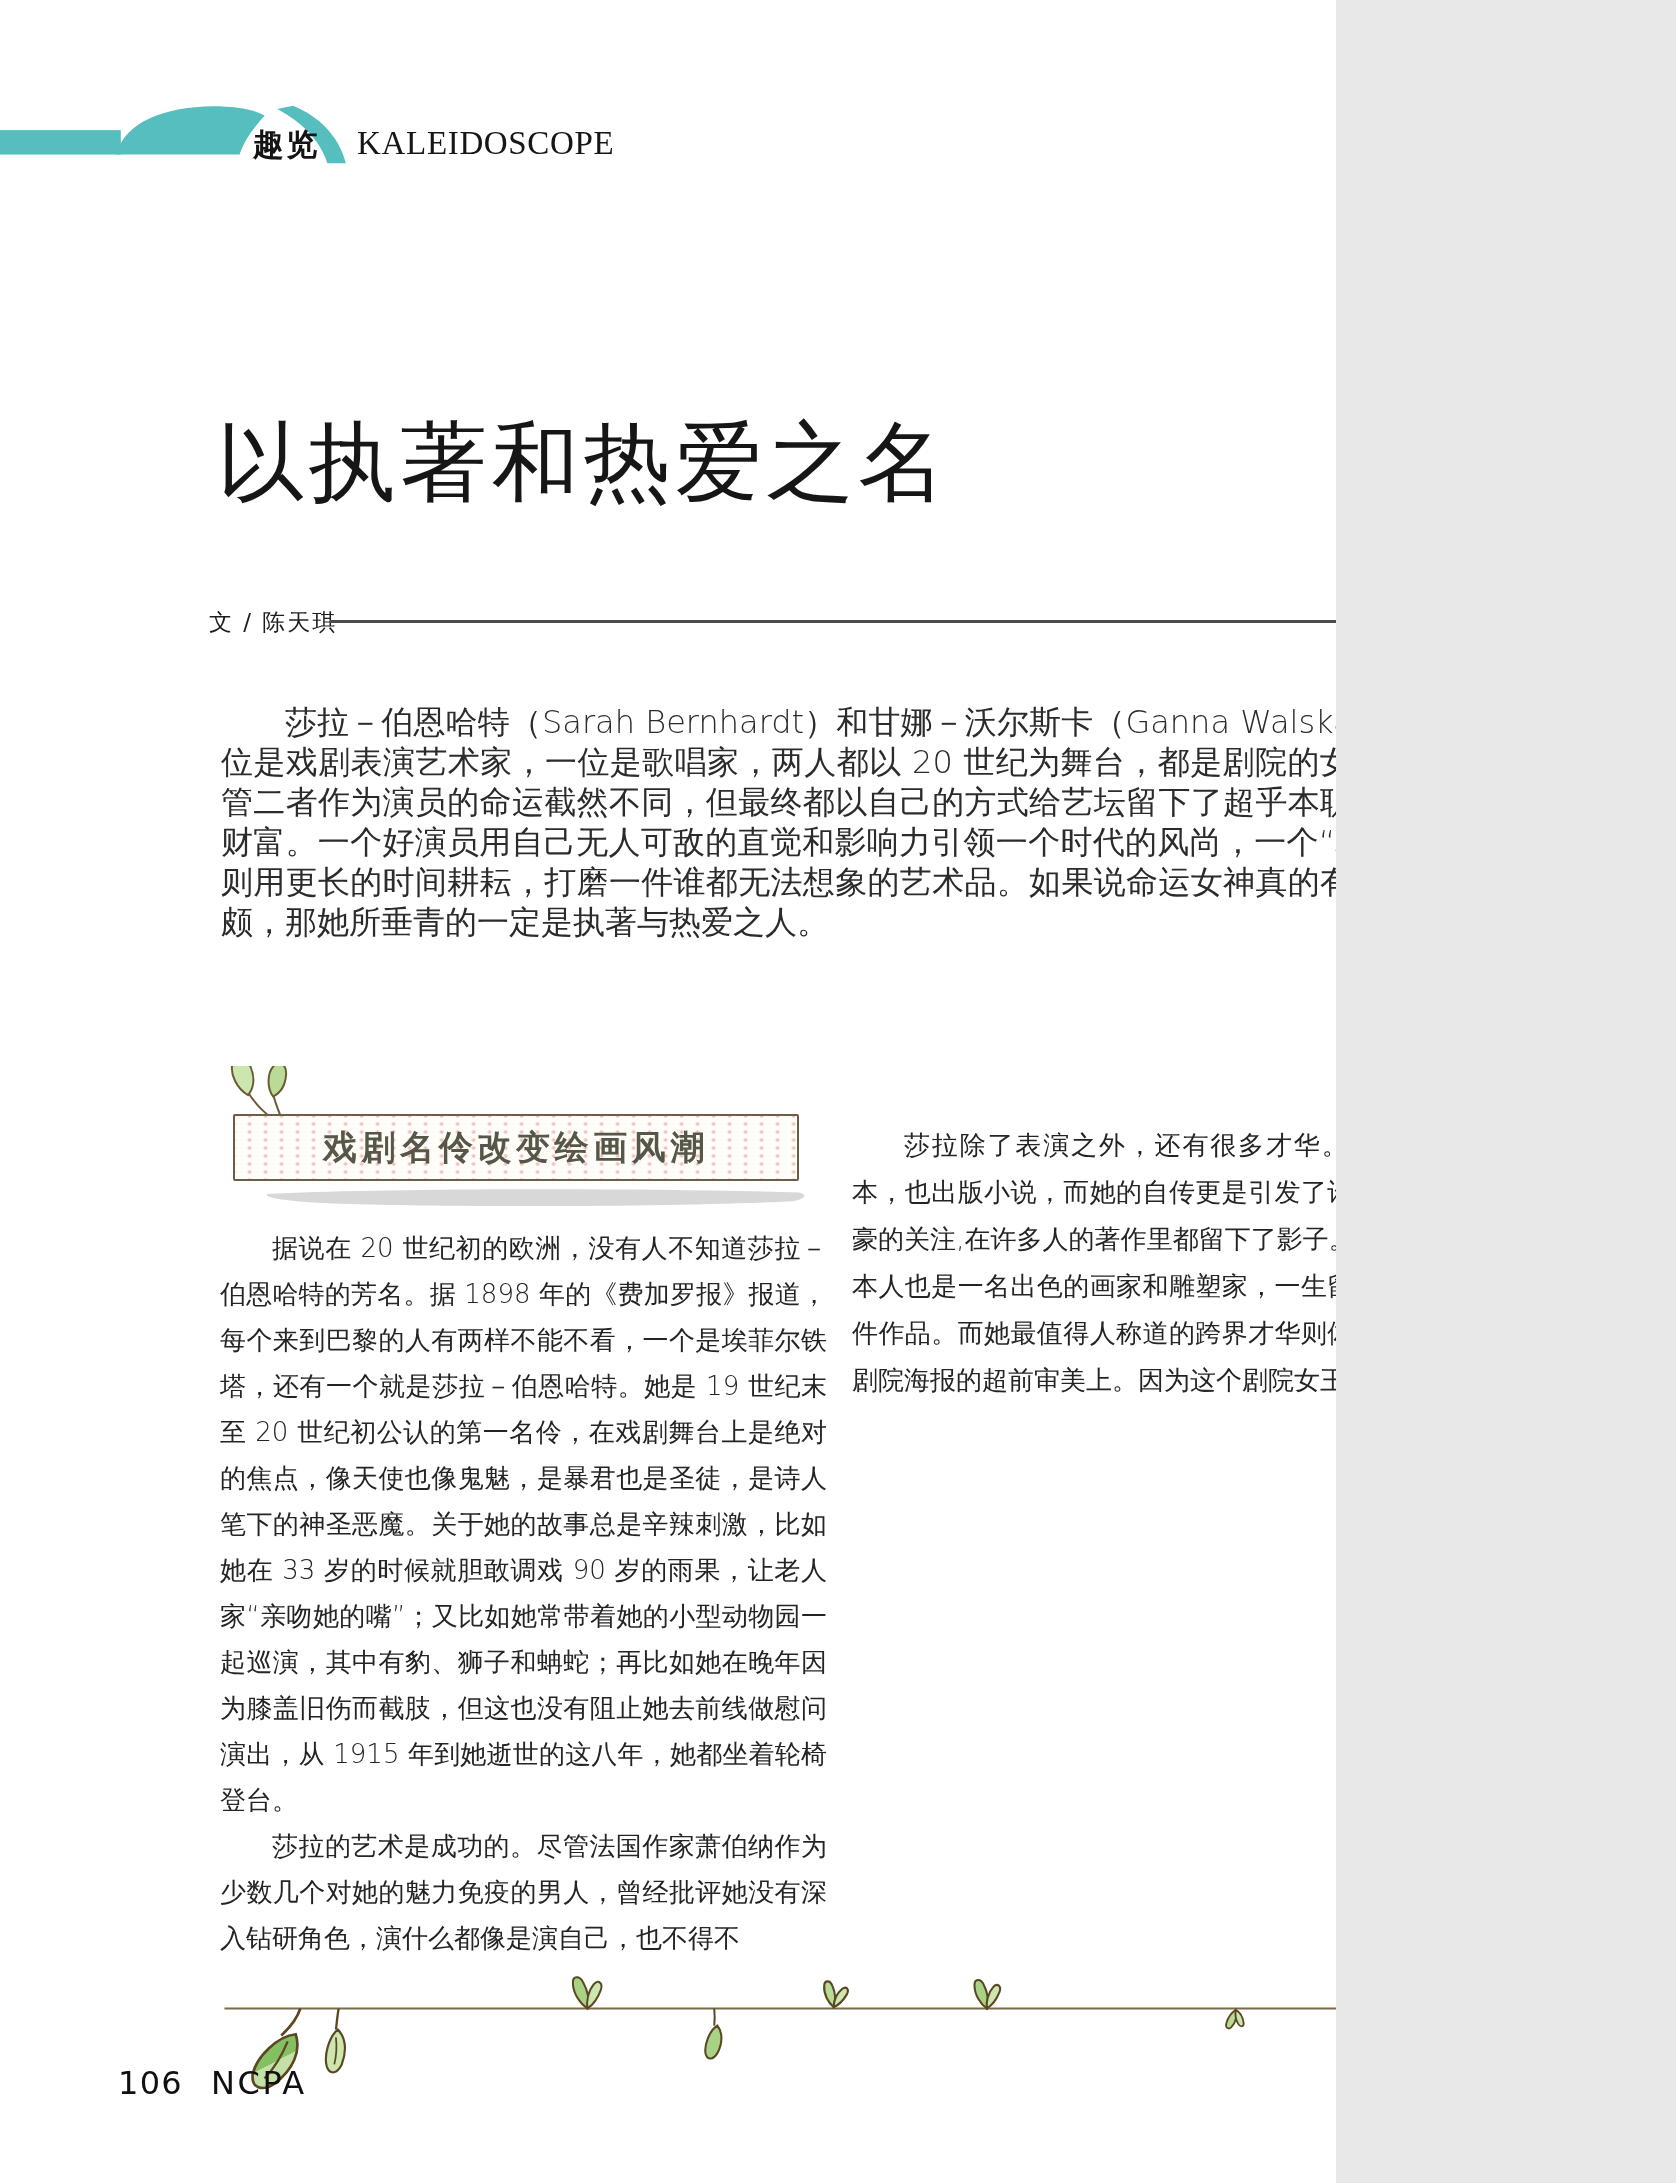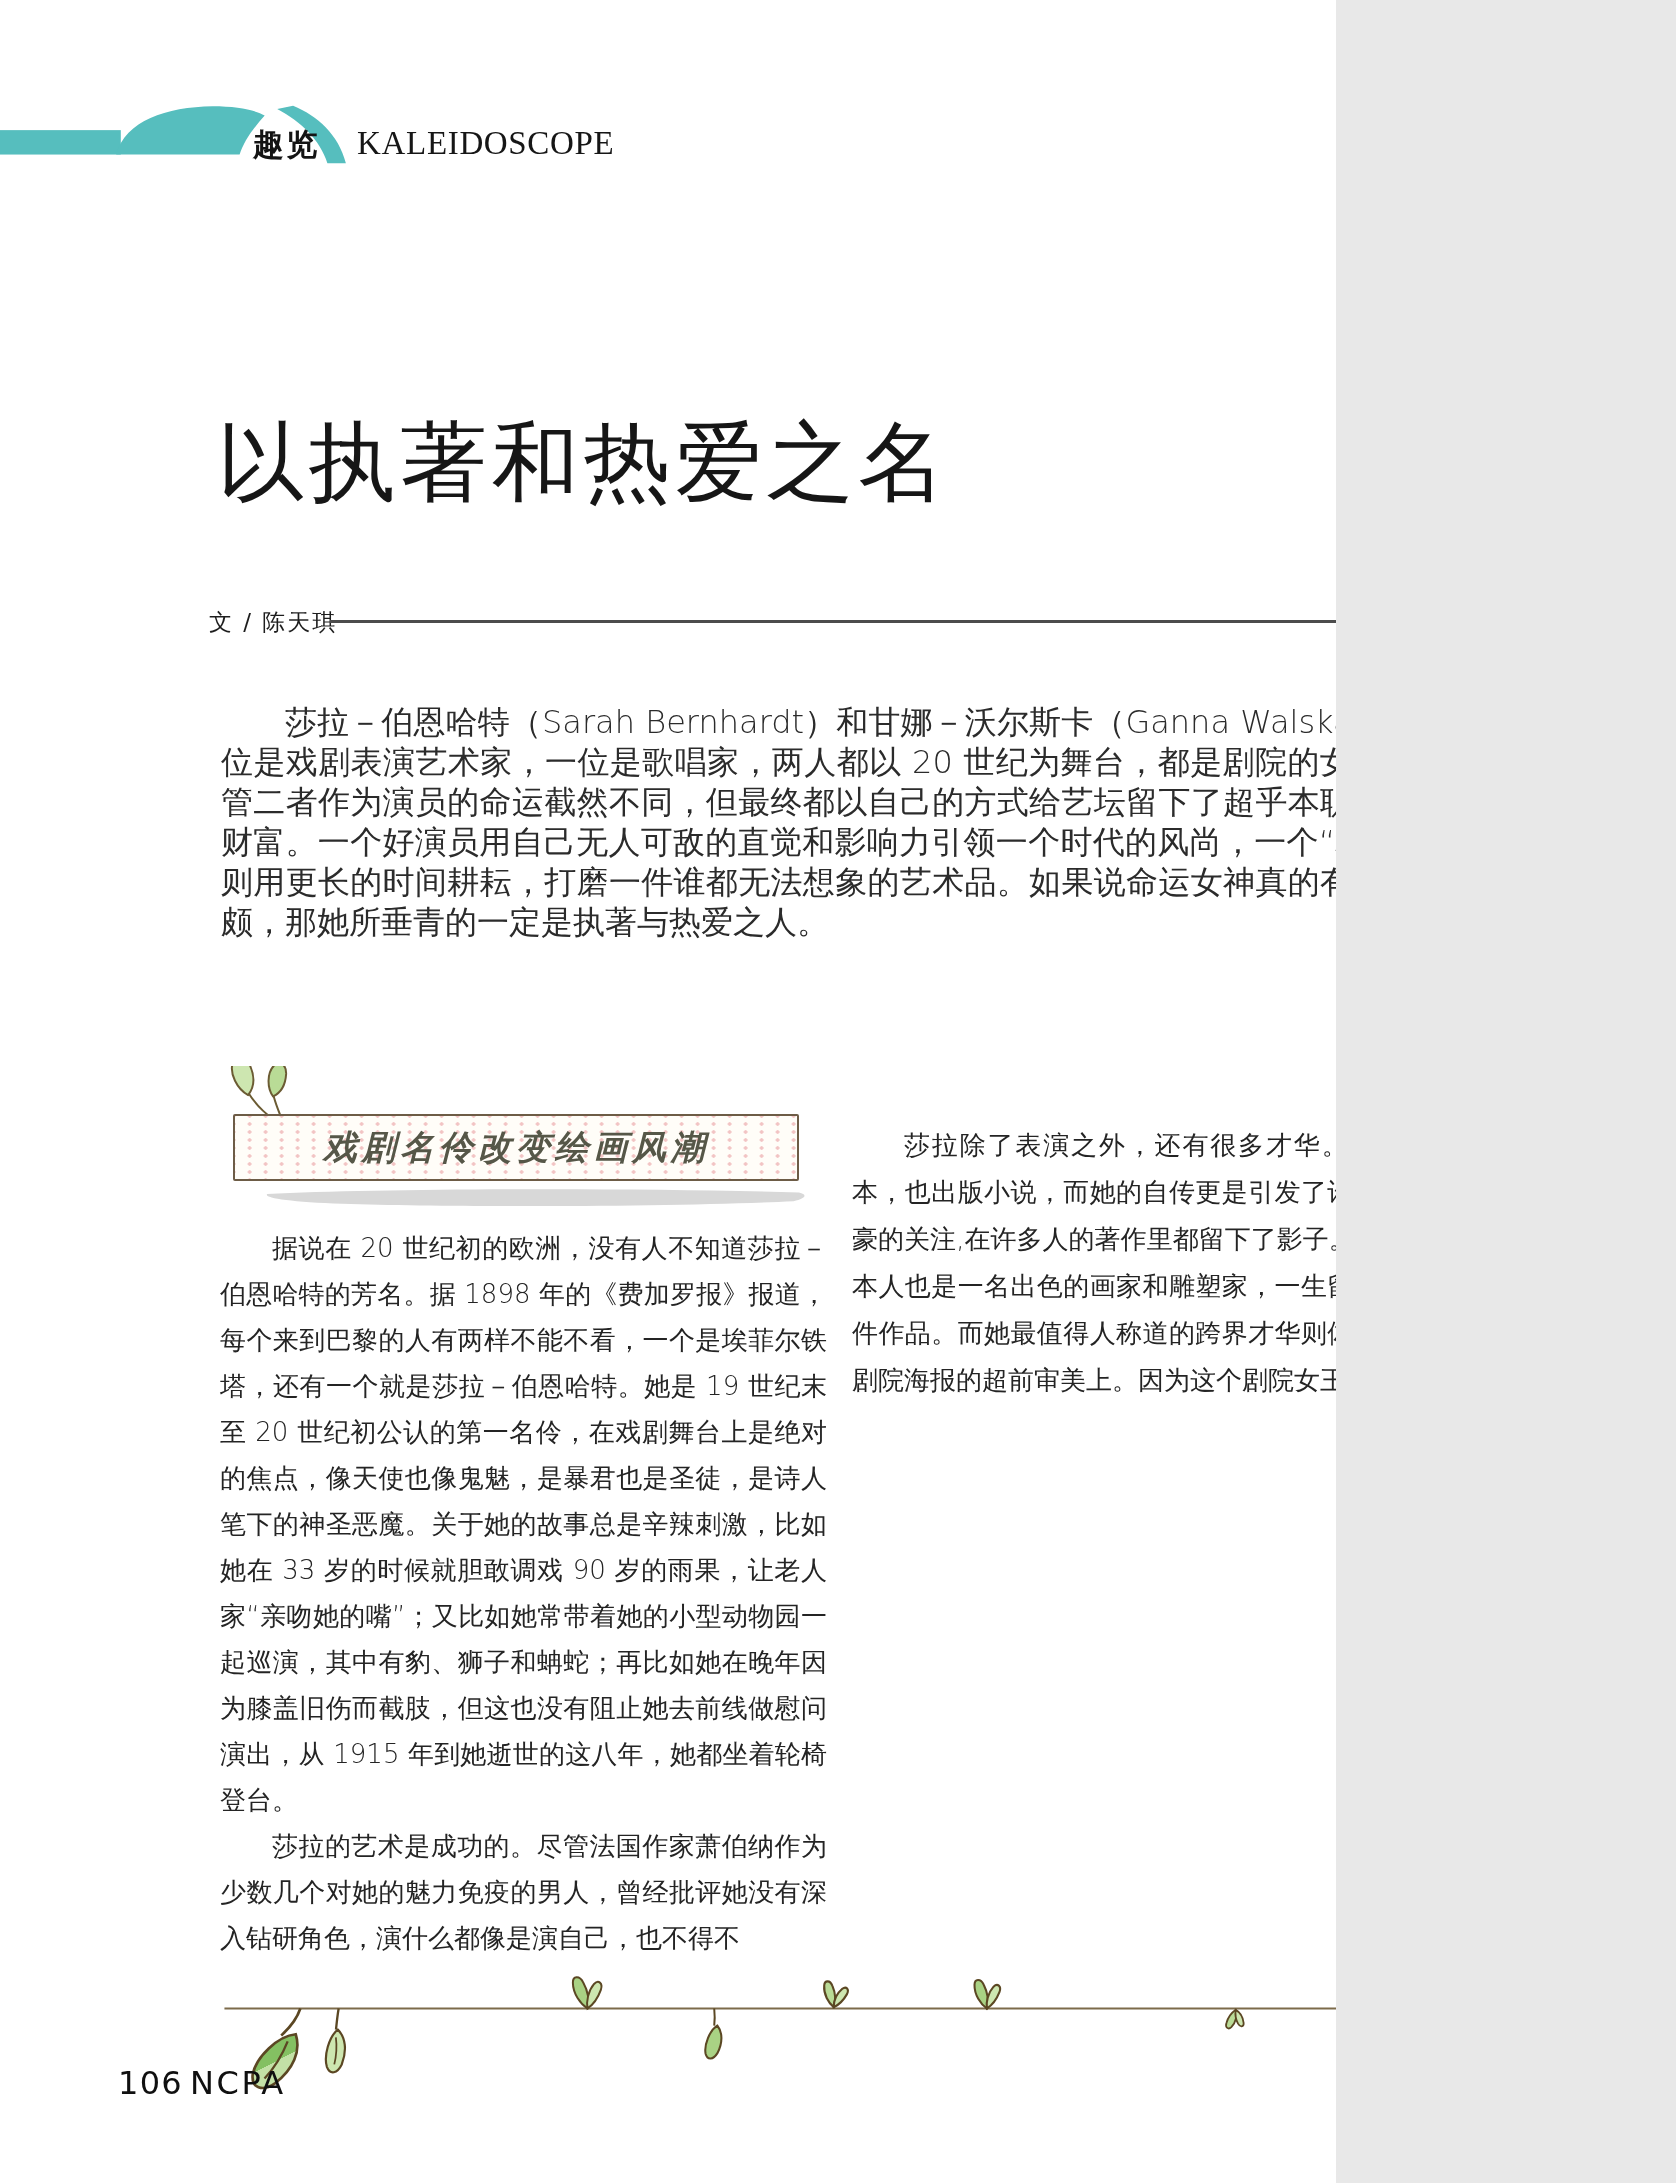--- a/index.html
+++ b/index.html
@@ -45,21 +45,21 @@
     text-align:justify;text-indent:2em;margin:0;
   }
 
   
   .subhead-box{
     position:absolute;left:233px;top:1114px;width:562px;height:63px;
     border:2.6px solid #6d5c46;border-radius:2px;
     background-color:#fffdf8;
     background-image:radial-gradient(circle,#f2c3c3 1.5px,rgba(0,0,0,0) 2px);
     background-size:16px 8px;background-position:6.6px 4px;
-    display:flex;align-items:center;justify-content:center;font-style:italic;
+    display:flex;align-items:center;justify-content:center;
   }
   .subhead-text{
     font-size:34px;font-weight:700;color:#565748;letter-spacing:4.6px;
   }
   .box-leaves{position:absolute;left:210px;top:1066px;}
   .box-shadow-svg{position:absolute;left:263px;top:1186px;}
 
   
   .col{
     position:absolute;width:607px;
@@ -69,21 +69,21 @@
   .col p{margin:0;text-indent:2em;}
   .col-left{left:220px;top:1225px;}
   .col-right{left:852px;top:1122px;line-height:47px;}
 
   
   .bottom-svg{position:absolute;left:0;top:1974px;}
   .footer{
     position:absolute;left:118px;top:2064px;
     font-size:32px;color:#101010;letter-spacing:1.3px;
   }
-  .footer .mag{margin-left:7px;letter-spacing:2.6px;}
+  .footer .mag{margin-left:28px;letter-spacing:2.6px;}
 </style>
 </head>
 <body>
 
 <div class="page">
 
   <svg class="header-svg" width="1676" height="218" viewBox="0 0 2539 330">
     <defs>
       <linearGradient id="leafGrad" x1="0" y1="0" x2="1" y2="1">
         <stop offset="0" stop-color="#84c062"></stop>

